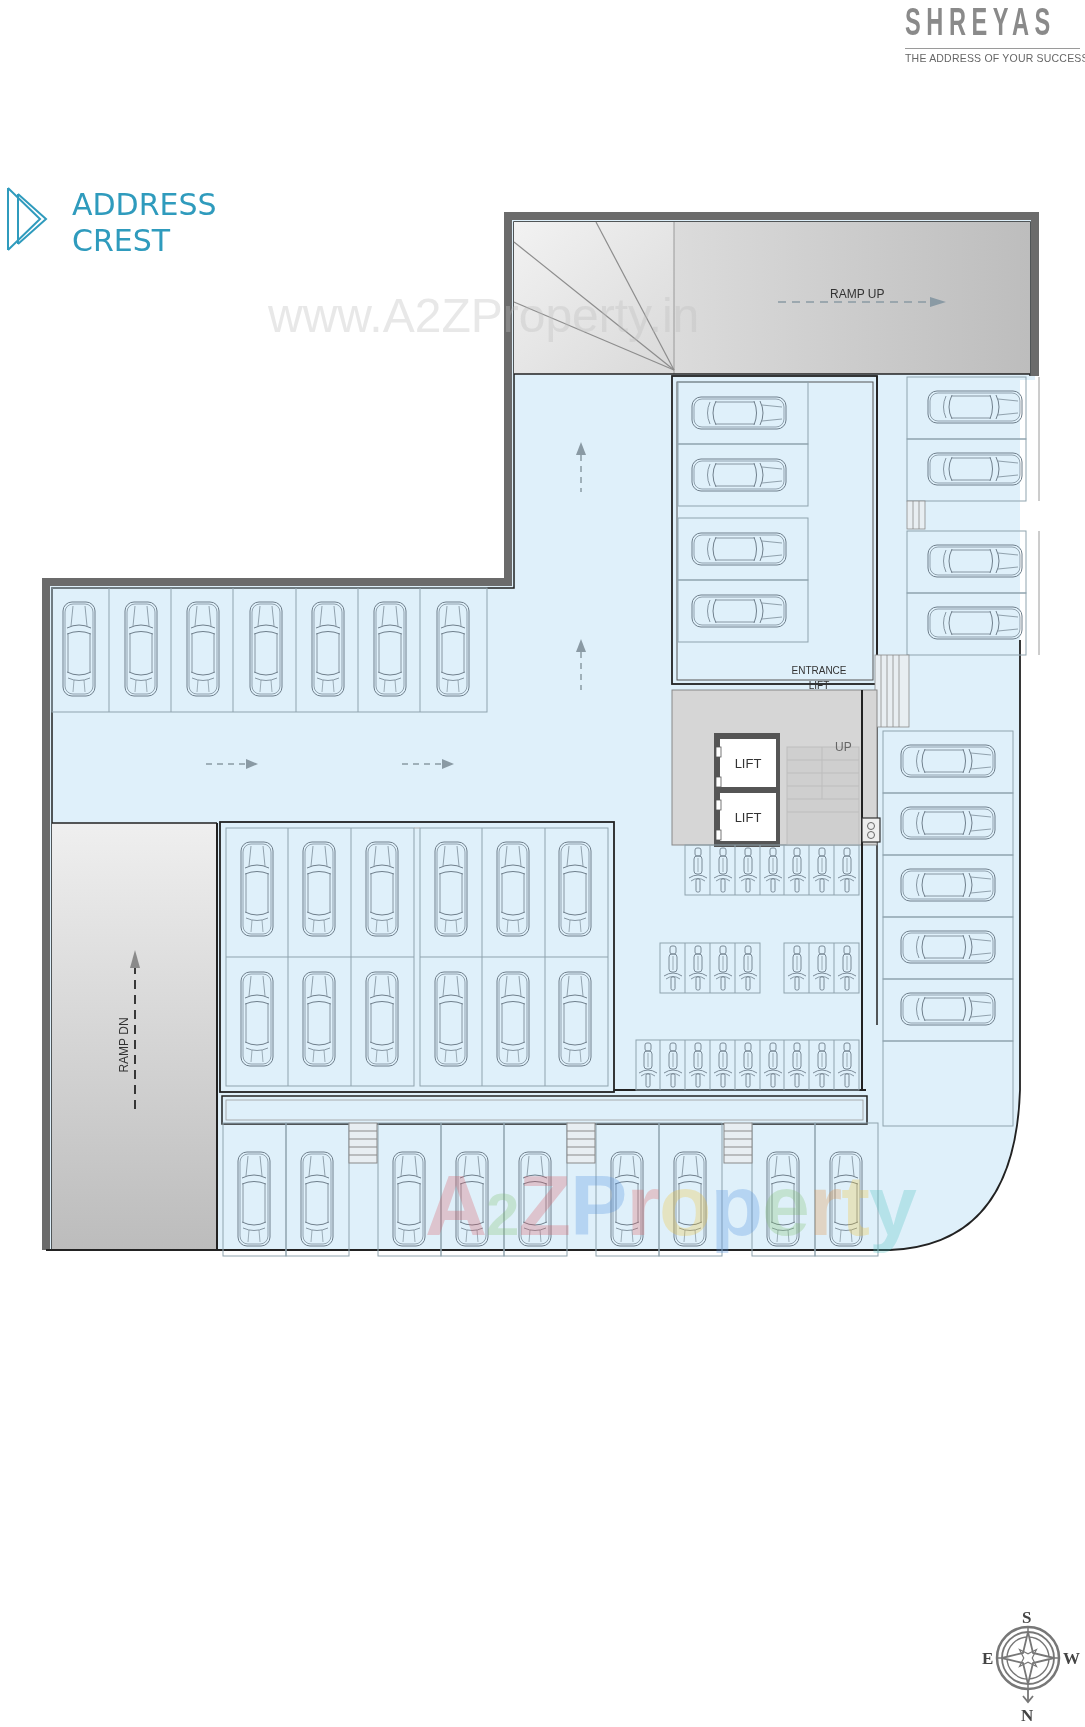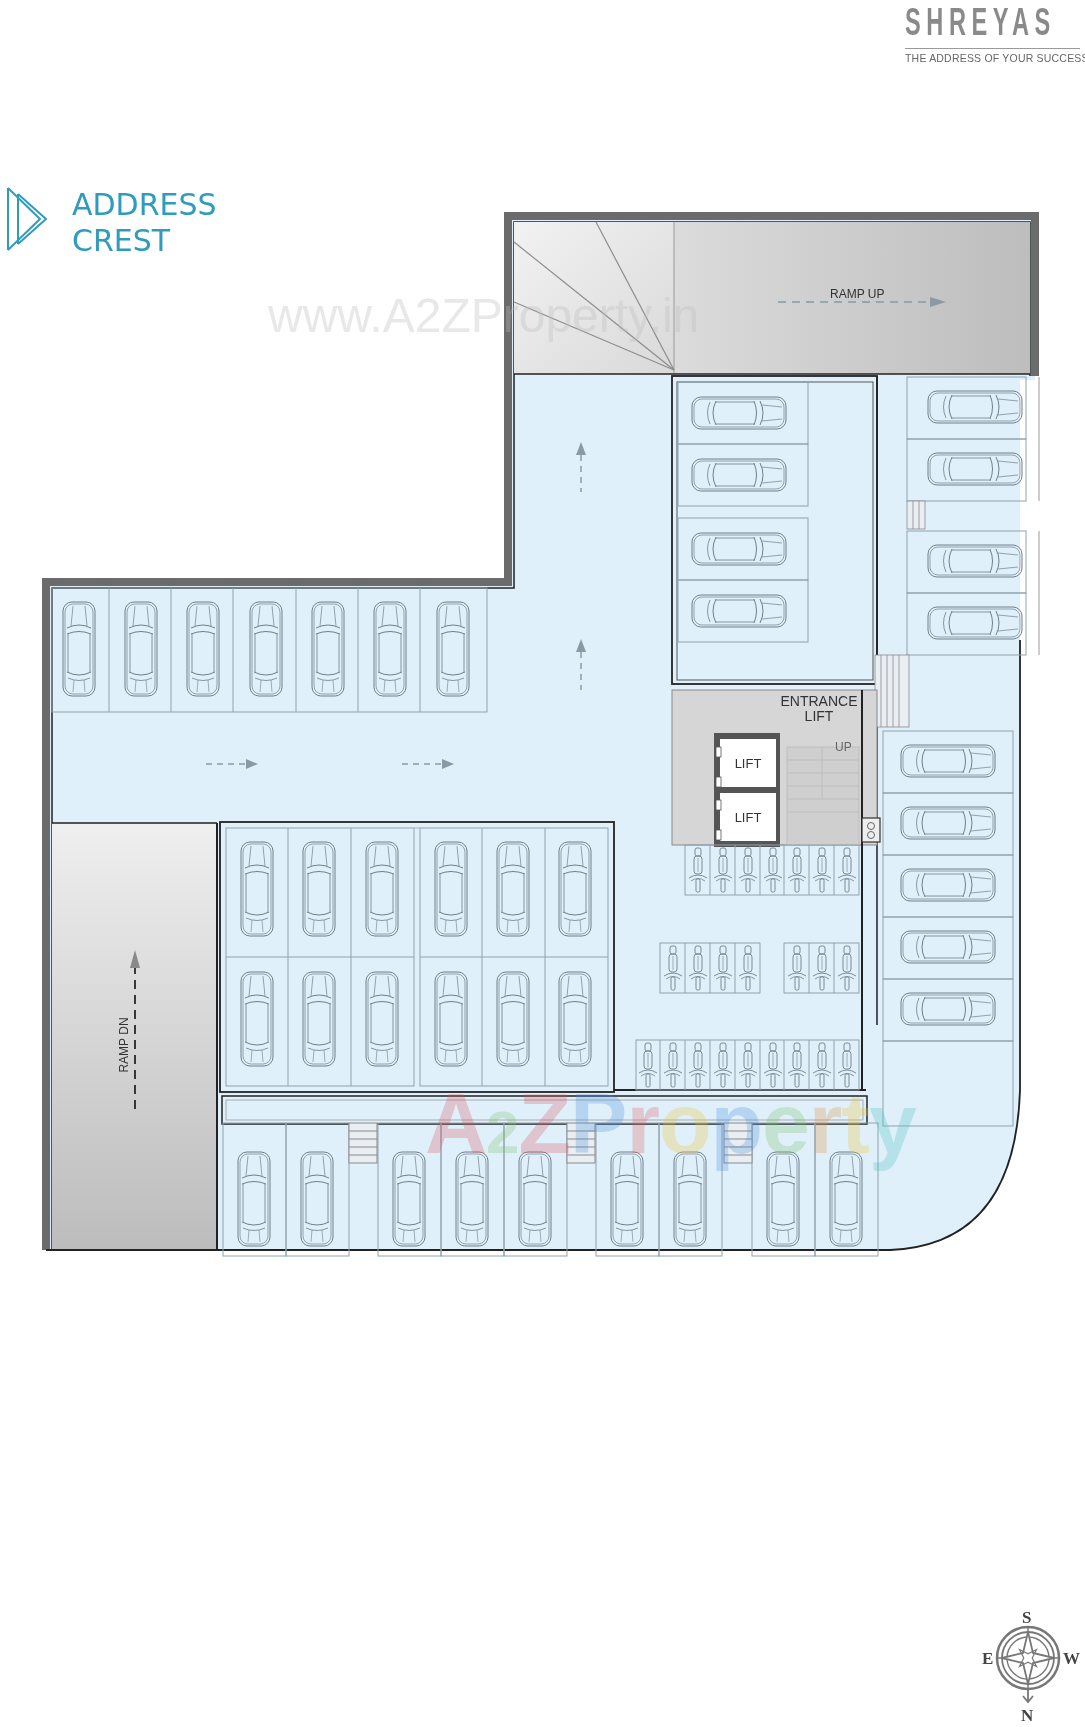--- a/index.html
+++ b/index.html
@@ -5,21 +5,21 @@
   html, body { margin:0; padding:0; background:#ffffff; }
   body { width:1085px; height:1727px; position:relative; overflow:hidden; font-family:"Liberation Sans", sans-serif; }
   .abs { position:absolute; }
   .brand-top { position:absolute; left:905px; top:2px; width:178px; text-align:left; }
   .brand-line1 { font-family:"Liberation Sans", sans-serif; font-size:38px; letter-spacing:9px; color:#8a8a8a; font-weight:bold; transform:scaleX(0.62); transform-origin:left; white-space:nowrap; line-height:40px; }
   .brand-line2 { font-family:"DejaVu Sans", sans-serif; font-size:44px; letter-spacing:6px; color:#7d1e34; line-height:46px; white-space:nowrap; margin-top:2px; margin-left:-2px; }
   .brand-rule { height:1px; background:#9a9a9a; width:175px; margin-top:6px; }
   .brand-tag { font-size:10.5px; color:#666; letter-spacing:0.2px; margin-top:3px; white-space:nowrap; }
   .title { position:absolute; left:72px; top:187px; color:#2f9bbd; font-family:"DejaVu Sans", sans-serif; font-size:30px; line-height:36px; }
   .wm-web { position:absolute; left:228px; top:288px; font-size:48px; color:rgba(190,190,190,0.35); font-family:"Liberation Sans", sans-serif; white-space:nowrap;margin-left:40px; }
-  .wm-logo { position:absolute; left:425px; top:1074px; font-size:86px; font-weight:bold; white-space:nowrap; font-family:"Liberation Sans", sans-serif; letter-spacing:-1px; }
+  .wm-logo { position:absolute; left:425px; top:1156px; font-size:86px; font-weight:bold; white-space:nowrap; font-family:"Liberation Sans", sans-serif; letter-spacing:-1px; }
   .wm-logo span { opacity:0.28; }
   .lbl { position:absolute; color:#333; font-family:"Liberation Sans", sans-serif; }
   .compass-letter { position:absolute; font-family:"Liberation Serif", serif; font-weight:bold; font-size:17px; color:#444; }
 </style>
 </head>
 <body>
 
 <div class="brand-top">
   <div class="brand-line1">SHREYAS</div>
   <div class="brand-rule"></div>
@@ -359,21 +359,21 @@
   </g>
 </svg>
 
 <div class="wm-web">www.A2ZProperty.in</div>
 <div class="wm-logo">
   <span style="color:#d9545e">A</span><span style="color:#7cbf6a;font-size:60px">2</span><span style="color:#d9545e">Z</span><span style="color:#4d8fe0">P</span><span style="color:#e35d5d">r</span><span style="color:#f2c230">o</span><span style="color:#4d8fe0">p</span><span style="color:#7cbf6a">e</span><span style="color:#e38d3b">r</span><span style="color:#f2c230">t</span><span style="color:#4cc0c0">y</span>
 </div>
 
 <div class="lbl" style="left:830px;top:287px;font-size:12px;">RAMP UP</div>
 <div class="lbl" style="left:96px;top:1038px;font-size:12px;transform:rotate(-90deg);transform-origin:center;white-space:nowrap;">RAMP DN</div>
-<div class="lbl" style="left:780px;top:694px;font-size:14px;width:78px;text-align:center;line-height:15px;">
+<div class="lbl" style="left:780px;top:663px;font-size:10px;width:78px;text-align:center;line-height:15px;">
   <div>ENTRANCE</div>
   <div>LIFT</div>
 </div>
 <div class="lbl" style="left:720px;top:756px;width:56px;text-align:center;font-size:13px;">LIFT</div>
 <div class="lbl" style="left:720px;top:810px;width:56px;text-align:center;font-size:13px;">LIFT</div>
 <div class="lbl" style="left:835px;top:740px;font-size:12px;color:#666;">UP</div>
 
 <div class="compass-letter" style="left:1022px;top:1608px;">S</div>
 <div class="compass-letter" style="left:982px;top:1649px;">E</div>
 <div class="compass-letter" style="left:1063px;top:1649px;">W</div>

